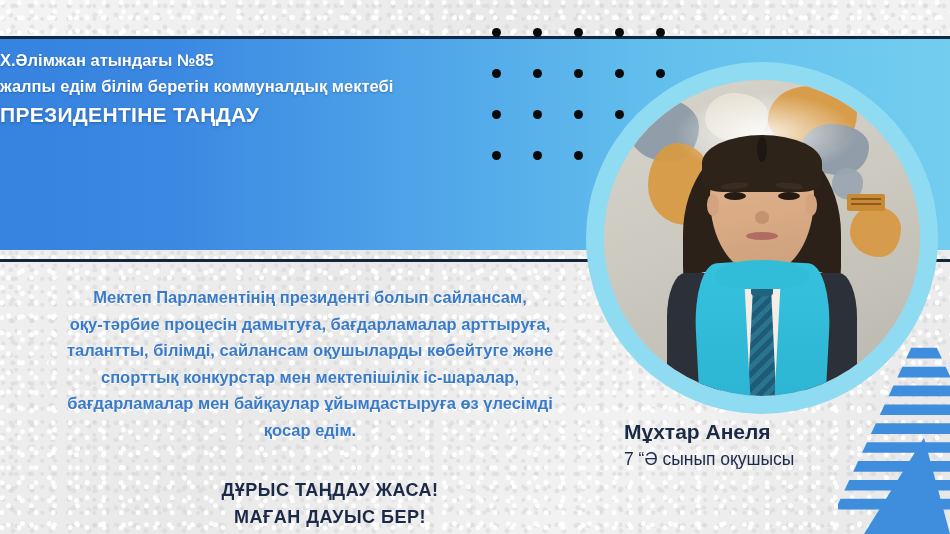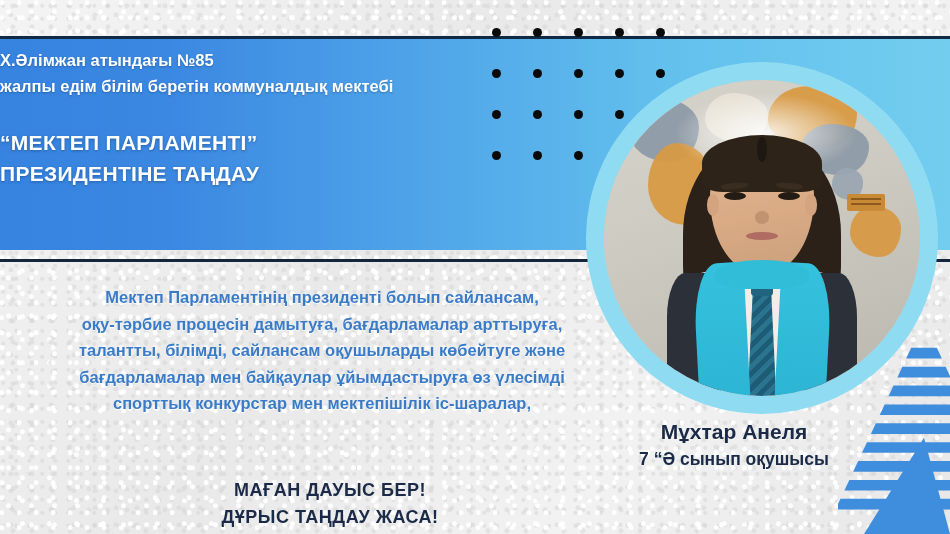--- a/index.html
+++ b/index.html
@@ -330,21 +330,20 @@
     left: 0;
     top: 284px;
     width: 620px;
     text-align: center;
     color: #3a7bc8;
     font-size: 16.5px;
     font-weight: bold;
     line-height: 26.5px;
     text-shadow: 0 1px 1px rgba(255,255,255,0.85);
     z-index: 3;
-    margin-left: 12px;
   }
   .body-copy div { white-space: nowrap; }
 
   
   .cta {
     position: absolute;
     left: 0;
     top: 477px;
     width: 660px;
     text-align: center;
@@ -352,35 +351,35 @@
     font-size: 18px;
     font-weight: bold;
     line-height: 27px;
     letter-spacing: 0.5px;
     z-index: 3;
   }
 
   
   .caption {
     position: absolute;
-    left: 584px;
+    left: 624px;
     top: 418px;
     width: 300px;
-    text-align: center;
+    text-align: left;
     color: #1b2a47;
     z-index: 7;
   }
   .caption-name {
     font-size: 21px;
     font-weight: bold;
     line-height: 28px;
   }
   .caption-class {
     font-size: 17.5px;
-    font-weight: bold;
+    font-weight: normal;
     line-height: 26px;
   }
 </style>
 </head>
 <body>
 
 <div id="poster">
 
   <div class="banner"></div>
   <div class="banner-rule-top"></div>
@@ -405,21 +404,20 @@
       <div class="dot" style="left: 0px; top: 123px; width: 9px; height: 9px;"></div>
       <div class="dot" style="left: 41px; top: 123px; width: 9px; height: 9px;"></div>
       <div class="dot" style="left: 82px; top: 123px; width: 9px; height: 9px;"></div>
       <div class="dot" style="left: 123px; top: 123px; width: 9px; height: 9px;"></div>
       <div class="dot" style="left: 164px; top: 123px; width: 9px; height: 9px;"></div>
     </div>
 
   <div class="banner-text">
     <div class="school-line first">Х.Әлімжан атындағы №85</div>
     <div class="school-line">жалпы едім білім беретін коммуналдық мектебі</div>
-    <div class="title-line first">“МЕКТЕП ПАРЛАМЕНТІ”</div>
     <div class="title-line">ПРЕЗИДЕНТІНЕ ТАҢДАУ</div>
   </div>
 
   <div class="portrait-wrap">
     <div class="portrait">
       <div class="wall"></div>
 
       <div class="map-blob" style="left:8%;top:6%;width:22%;height:20%;background:#8d9aa6;"></div>
       <div class="map-blob" style="left:14%;top:20%;width:20%;height:26%;background:#d79a45;"></div>
       <div class="map-blob" style="left:32%;top:4%;width:20%;height:16%;background:#e8e3d6;"></div>
@@ -466,27 +464,28 @@
       <polygon points="20.176000000000002,132.02 151.824,132.02 156.816,142.68 15.183999999999997,142.68" fill="#3f8ede"></polygon>
       <polygon points="11.343999999999994,150.88 160.656,150.88 165.648,161.54 6.352000000000004,161.54" fill="#3f8ede"></polygon>
       <polygon points="2.5120000000000005,169.74 169.488,169.74 174.48000000000002,180.4 -2.480000000000004,180.4" fill="#3f8ede"></polygon>
       <polygon points="86,108.65 112,205 26,205" fill="#3f8ede"></polygon>
     </svg>
 
   <div class="body-copy" id="body-copy">
       <div>Мектеп  Парламентінің президенті болып сайлансам,</div>
       <div>оқу-тәрбие процесін дамытуға, бағдарламалар арттыруға,</div>
       <div>талантты, білімді, сайлансам оқушыларды көбейтуге және</div>
+      <div>спорттық конкурстар мен мектепішілік іс-шаралар,</div>
       <div>бағдарламалар мен байқаулар ұйымдастыруға өз үлесімді</div>
-      <div>спорттық конкурстар мен мектепішілік іс-шаралар,</div>
+      <div>қосар едім.</div>
     </div>
 
   <div class="cta">
+    <div>ДҰРЫС  ТАҢДАУ  ЖАСА!</div>
     <div>МАҒАН ДАУЫС БЕР!</div>
-    <div>ДҰРЫС  ТАҢДАУ  ЖАСА!</div>
   </div>
 
   <div class="caption">
     <div class="caption-name">Мұхтар Анеля</div>
     <div class="caption-class">7 “Ә сынып оқушысы</div>
   </div>
 
 </div>
 
 </body></html>

